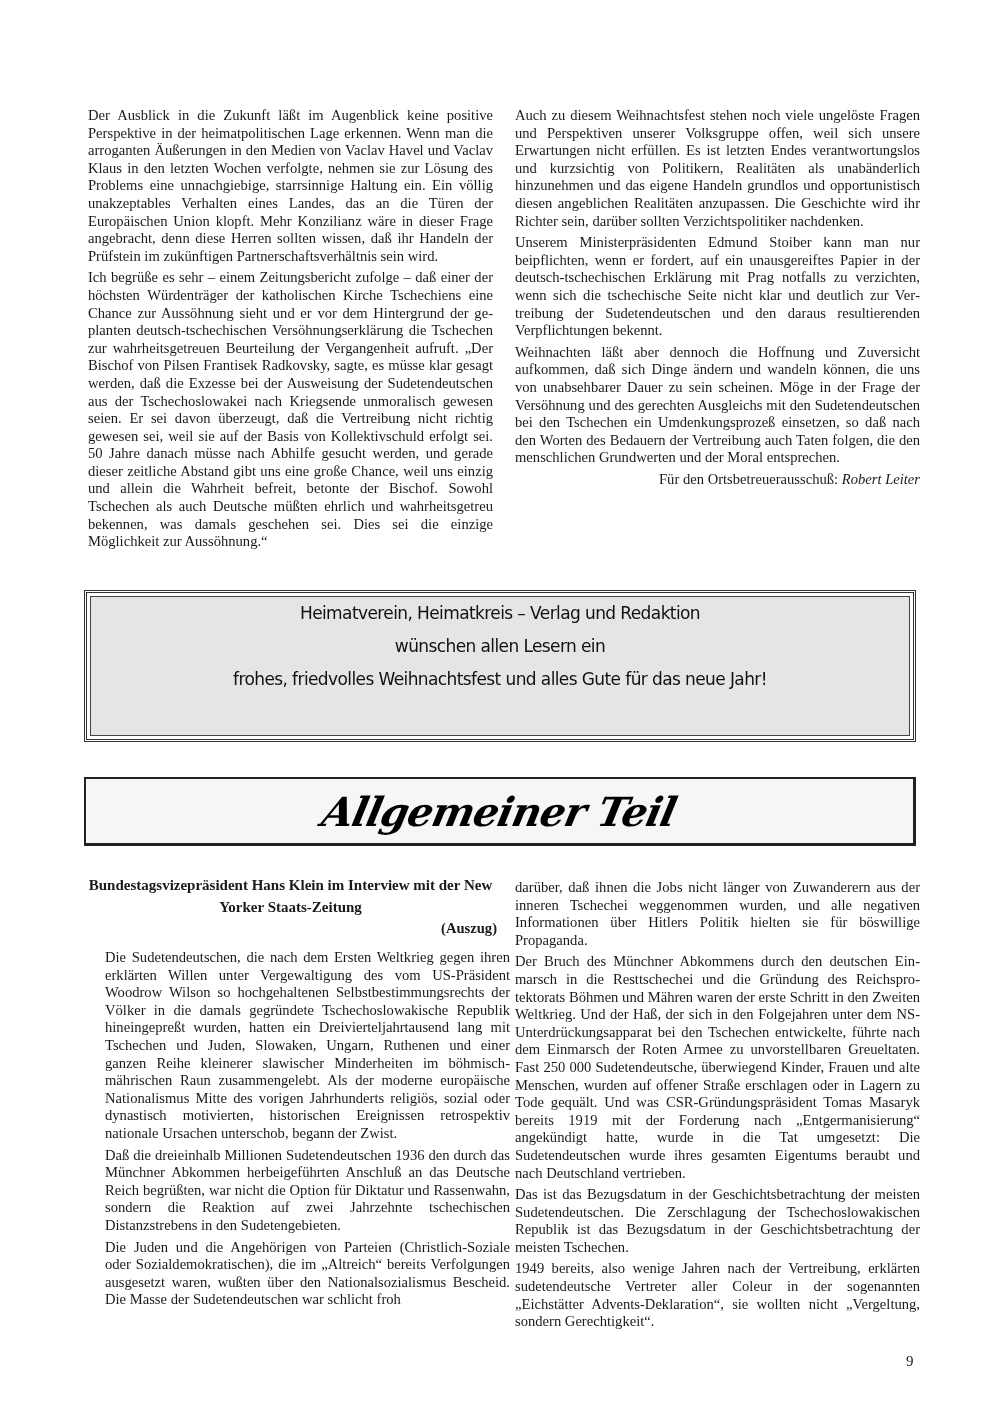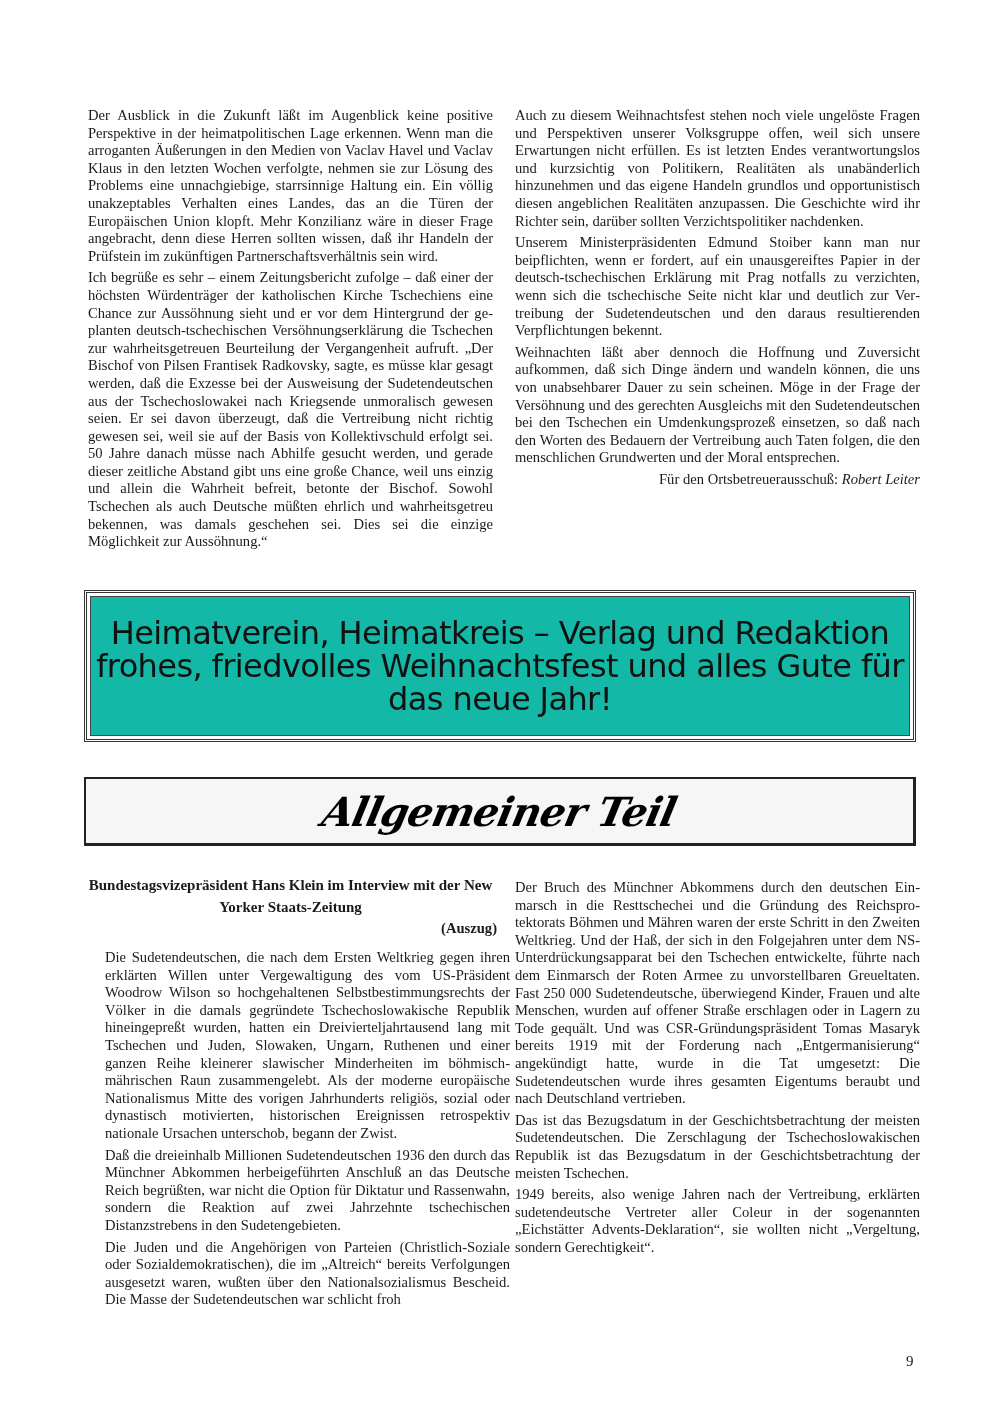--- a/index.html
+++ b/index.html
@@ -10,22 +10,22 @@
   .col p { margin: 4px; }
   #col-top-left { left: 84px; top: 103px; }
   #col-top-right { left: 511px; top: 103px; }
   .sign { text-align: right; }
   .sign i { font-style: italic; }
 
   
   #greeting-box { position: absolute; left: 84px; top: 590px; width: 832px; height: 152px;
                   border: 3px double #333; padding: 3px; box-sizing: border-box; }
   #greeting-box .inner { width: 100%; height: 100%; border: 1.5px solid #444; box-sizing: border-box;
-                  background: #14b8a6; display: flex; flex-direction: column; justify-content: center;
-                  align-items: center; font-family: "DejaVu Sans", sans-serif; font-size: 32px;
+                  background: #e5e5e5; display: flex; flex-direction: column; justify-content: flex-start;
+                  align-items: center; font-family: "DejaVu Sans", sans-serif; font-size: 17px;
                   line-height: 33px; color: #111; letter-spacing: -0.6px; transform-origin: center; }
   #greeting-box .inner span { display: block; text-align: center; }
 
   
   #section-banner { position: absolute; left: 84px; top: 777px; width: 832px; height: 69px;
                     border: 2px solid #222; border-bottom-width: 3px; border-right-width: 3px;
                     box-sizing: border-box; background: #f6f6f6; display: flex;
                     align-items: center; justify-content: center; }
   #section-banner .banner-text { font-family: "DejaVu Serif", serif; font-style: italic;
                     font-weight: bold; font-size: 40px; color: #000; letter-spacing: -1px;
@@ -51,36 +51,38 @@
 <div id="col-top-right" class="col">
   <p>Auch zu diesem Weihnachtsfest stehen noch viele ungelöste Fra­gen und Perspektiven unserer Volksgruppe offen, weil sich unse­re Erwartungen nicht erfüllen. Es ist letzten Endes verantwor­tungslos und kurzsichtig von Politikern, Realitäten als unabänderlich hinzunehmen und das eigene Handeln grundlos und opportunistisch diesen angeblichen Realitäten anzupassen. Die Geschichte wird ihr Richter sein, darüber sollten Verzichts­politiker nachdenken.</p>
   <p>Unserem Ministerpräsidenten Edmund Stoiber kann man nur beipflichten, wenn er fordert, auf ein unausgereiftes Papier in der deutsch-tschechischen Erklärung mit Prag notfalls zu verzichten, wenn sich die tschechische Seite nicht klar und deutlich zur Ver­treibung der Sudetendeutschen und den daraus resultierenden Verpflichtungen bekennt.</p>
   <p>Weihnachten läßt aber dennoch die Hoffnung und Zuversicht aufkommen, daß sich Dinge ändern und wandeln können, die uns von unabsehbarer Dauer zu sein scheinen. Möge in der Frage der Versöhnung und des gerechten Ausgleichs mit den Sudetendeut­schen bei den Tschechen ein Umdenkungsprozeß einsetzen, so daß nach den Worten des Bedauern der Vertreibung auch Taten folgen, die den menschlichen Grundwerten und der Moral ent­sprechen.</p>
   <p class="sign"><span>Für den Ortsbetreuerausschuß: </span><i>Robert Leiter</i></p>
 </div>
 
 <div id="greeting-box">
   <div class="inner">
     <span>Heimatverein, Heimatkreis – Verlag und Redaktion</span>
+    <span>wünschen allen Lesern ein</span>
     <span>frohes, friedvolles Weihnachtsfest und alles Gute für das neue Jahr!</span>
   </div>
 </div>
 
 <div id="section-banner">
   <span class="banner-text">Allgemeiner Teil</span>
 </div>
 
 <div id="article-title">Bundestagsvizepräsident Hans Klein im Interview mit der New Yorker Staats-Zeitung</div>
 <div id="article-sub">(Auszug)</div>
 
 <div id="col-bot-left" class="col">
   <p>Die Sudetendeutschen, die nach dem Ersten Weltkrieg gegen ihren erklärten Willen unter Vergewaltigung des vom US-Präsi­dent Woodrow Wilson so hochgehaltenen Selbstbestimmungs­rechts der Völker in die damals gegründete Tschechoslowaki­sche Republik hineingepreßt wurden, hatten ein Dreivierteljahrtausend lang mit Tschechen und Juden, Slowa­ken, Ungarn, Ruthenen und einer ganzen Reihe kleinerer slawi­scher Minderheiten im böhmisch-mährischen Raun zusammen­gelebt. Als der moderne europäische Nationalismus Mitte des vorigen Jahrhunderts religiös, sozial oder dynastisch motivier­ten, historischen Ereignissen retrospektiv nationale Ursachen unterschob, begann der Zwist.</p>
   <p>Daß die dreieinhalb Millionen Sudetendeutschen 1936 den durch das Münchner Abkommen herbeigeführten Anschluß an das Deutsche Reich begrüßten, war nicht die Option für Diktatur und Rassenwahn, sondern die Reaktion auf zwei Jahrzehnte tschechi­schen Distanzstrebens in den Sudetengebieten.</p>
   <p>Die Juden und die Angehörigen von Parteien (Christlich-Soziale oder Sozialdemokratischen), die im „Altreich“ bereits Verfol­gungen ausgesetzt waren, wußten über den Nationalsozialismus Bescheid. Die Masse der Sudetendeutschen war schlicht froh</p>
 </div>
 
 <div id="col-bot-right" class="col">
+  <p>darüber, daß ihnen die Jobs nicht länger von Zuwanderern aus der inneren Tschechei weggenommen wurden, und alle negati­ven Informationen über Hitlers Politik hielten sie für böswillige Propaganda.</p>
   <p>Der Bruch des Münchner Abkommens durch den deutschen Ein­marsch in die Resttschechei und die Gründung des Reichspro­tektorats Böhmen und Mähren waren der erste Schritt in den Zweiten Weltkrieg. Und der Haß, der sich in den Folgejahren un­ter dem NS-Unterdrückungsapparat bei den Tschechen ent­wickelte, führte nach dem Einmarsch der Roten Armee zu un­vorstellbaren Greueltaten. Fast 250 000 Sudetendeutsche, überwiegend Kinder, Frauen und alte Menschen, wurden auf of­fener Straße erschlagen oder in Lagern zu Tode gequält. Und was CSR-Gründungspräsident Tomas Masaryk bereits 1919 mit der Forderung nach „Entgermanisierung“ angekündigt hatte, wurde in die Tat umgesetzt: Die Sudetendeutschen wurde ihres gesam­ten Eigentums beraubt und nach Deutschland vertrieben.</p>
   <p>Das ist das Bezugsdatum in der Geschichtsbetrachtung der mei­sten Sudetendeutschen. Die Zerschlagung der Tschechoslowaki­schen Republik ist das Bezugsdatum in der Geschichtsbetrach­tung der meisten Tschechen.</p>
   <p>1949 bereits, also wenige Jahren nach der Vertreibung, erklärten sudetendeutsche Vertreter aller Coleur in der sogenannten „Eichstätter Advents-Deklaration“, sie wollten nicht „Vergel­tung, sondern Gerechtigkeit“.</p>
 </div>
 
 <div id="page-number">9</div>
 
 </body></html>

